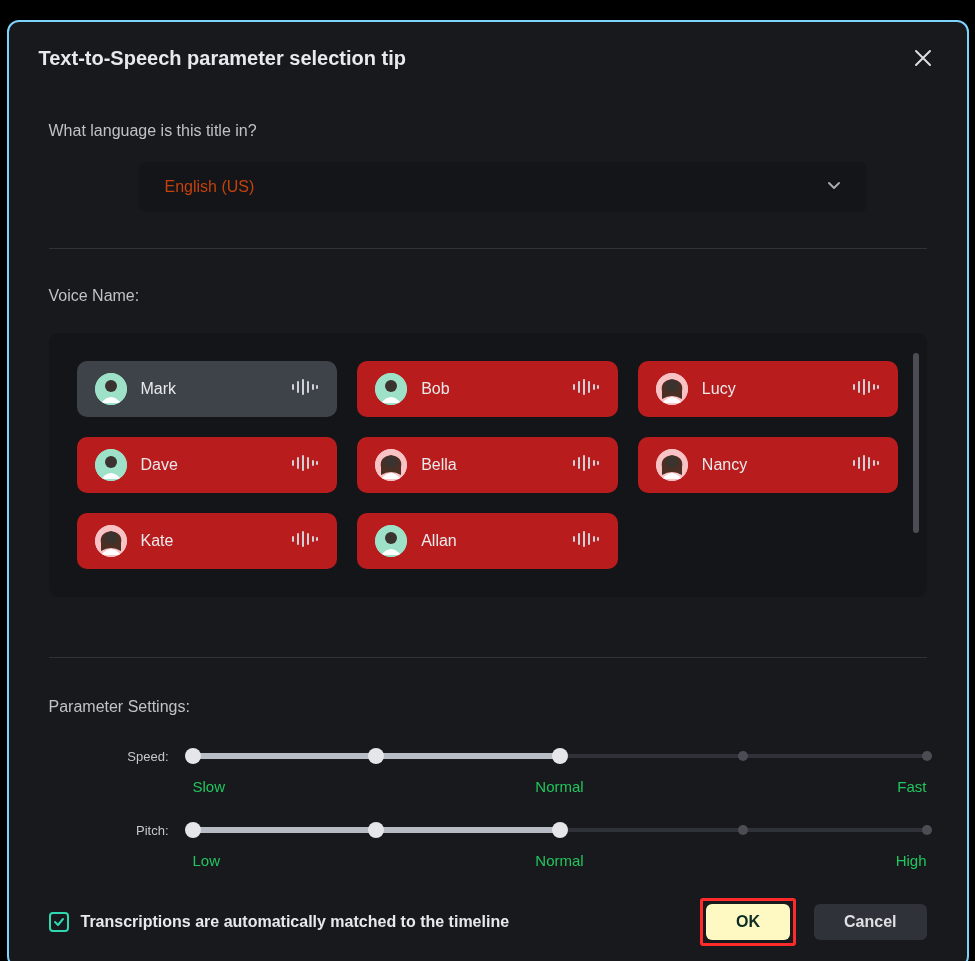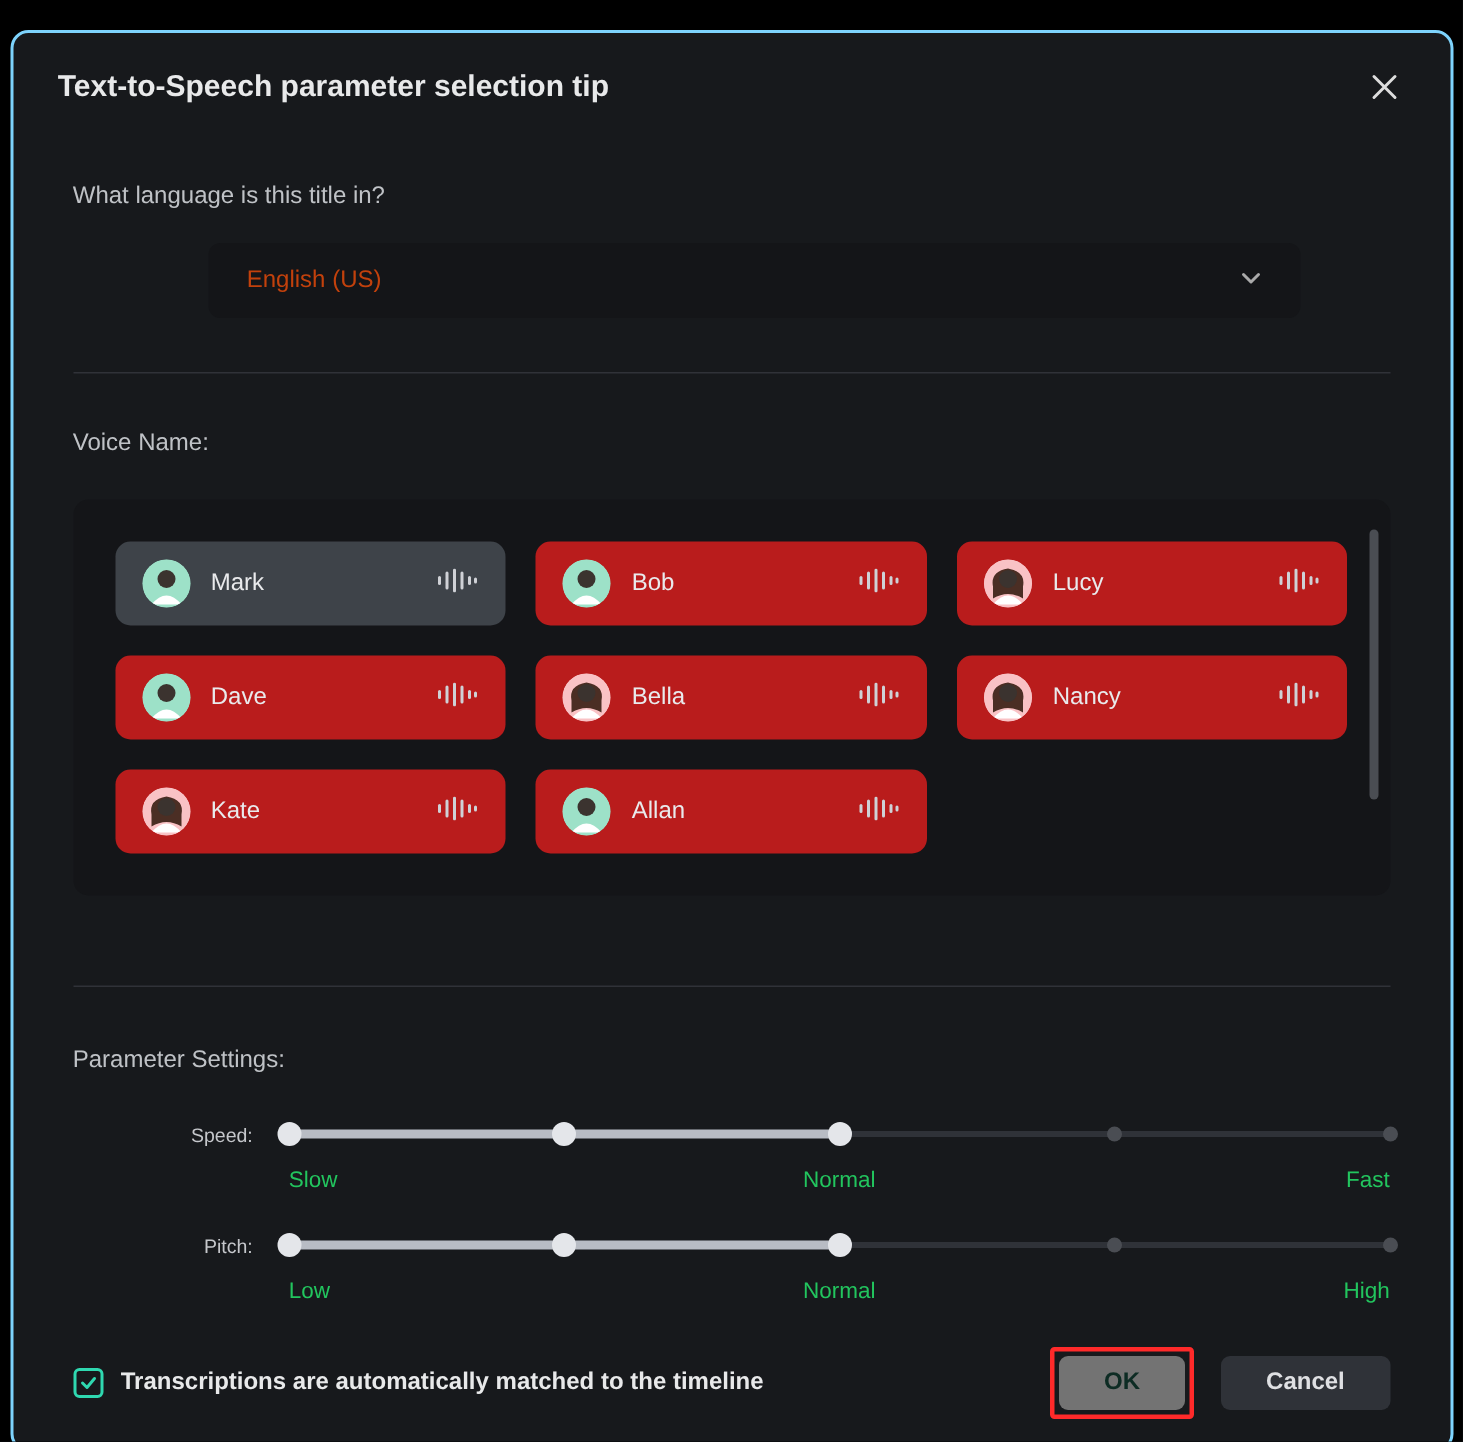--- a/index.html
+++ b/index.html
@@ -112,21 +112,21 @@
     border: 2px solid #2fd8b0; display: flex; align-items: center; justify-content: center;
     color: #2fd8b0;
   }
   .cb-label { font-size: 16px; font-weight: 600; color: #e8e9ea; }
   .btns { display: flex; gap: 18px; align-items: center; }
   .ok-wrap { border: 3px solid #ff2a2a; border-radius: 3px; padding: 3px; }
   .btn {
     height: 36px; padding: 0 30px; border-radius: 6px; border: none;
     font-size: 16px; font-weight: 600; cursor: pointer;
   }
-  .btn-ok { background: #737373; color: #0d2c24; }
+  .btn-ok { background: #fef9c3; color: #0d2c24; }
   .btn-cancel { background: #2f3238; color: #dfe0e3; }
 </style>
 </head>
 <body>
 
 <div class="dialog">
 
   <div class="titlebar">
     <div class="title">Text-to-Speech parameter selection tip</div>
     <div class="close">

